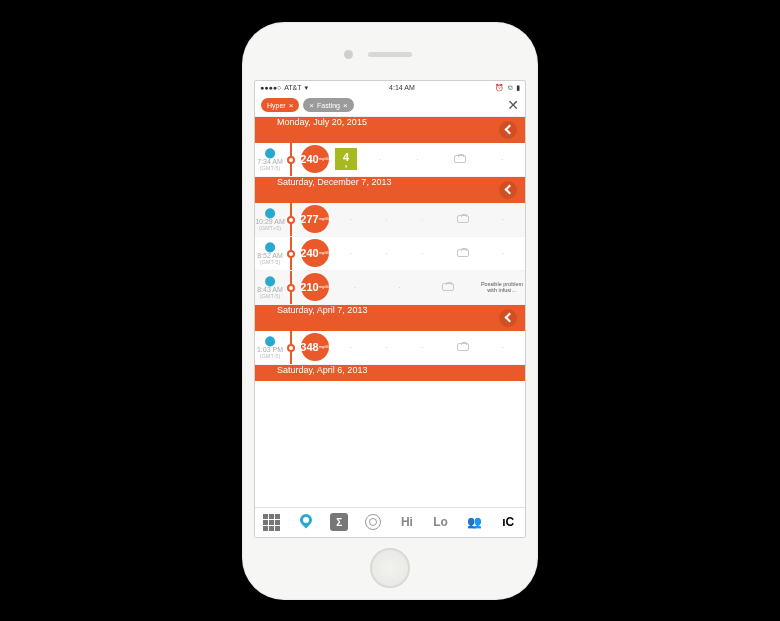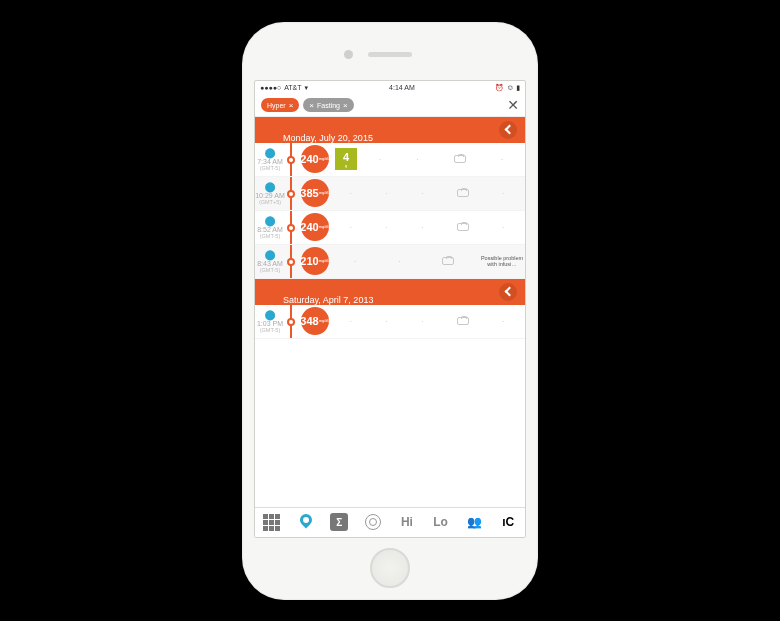--- a/index.html
+++ b/index.html
@@ -11,21 +11,21 @@
   .screen{width:272px;height:458px;background:#fff;border:1px solid #d0d0cc;border-radius:2px;overflow:hidden;display:flex;flex-direction:column}
   .statusbar{height:14px;display:flex;align-items:center;justify-content:space-between;padding:0 5px;font-size:7px;color:#333}
   .statusbar .left,.statusbar .right{display:flex;align-items:center;gap:3px}
   .filters{height:22px;display:flex;align-items:center;padding:0 6px;gap:4px;border-bottom:1px solid #eee}
   .pill{height:14px;border-radius:8px;color:#fff;font-size:7px;display:flex;align-items:center;gap:3px;padding:0 6px}
   .pill.orange{background:#e85a2a}
   .pill.gray{background:#9b9b9b}
   .pill .x{font-size:8px}
   .filters .close{margin-left:auto;font-size:14px;color:#555;font-weight:300}
   .list{flex:1;overflow:hidden}
-  .dayhdr{background:#ea592a;color:#fff;height:26px;display:flex;align-items:flex-end;padding-left:28px;font-size:9px;font-weight:400;position:relative}
+  .dayhdr{background:#ea592a;color:#fff;height:26px;display:flex;align-items:flex-start;padding-left:22px;font-size:9px;font-weight:400;position:relative}
   .dayhdr .chev{position:absolute;right:8px;top:4px;width:18px;height:18px;border-radius:50%;background:#d24f23;display:flex;align-items:center;justify-content:center}
   .dayhdr .chev:before{content:"";width:5px;height:5px;border-left:2px solid #fff;border-bottom:2px solid #fff;transform:rotate(45deg);margin-left:2px}
   .entry{height:34px;display:flex;align-items:center;font-size:7px;color:#aaa;position:relative;border-bottom:1px solid #f3f3f3}
   .entry.stripe{background:#f7f7f7}
   .time{width:30px;text-align:center;line-height:1.1}
   .time .pin{color:#2aa8cf;font-size:10px}
   .time .tz{font-size:5.5px;color:#bbb}
   .track{width:12px;position:relative;height:100%}
   .track:before{content:"";position:absolute;left:5px;top:0;bottom:0;width:2px;background:#ea592a}
   .track .dot{position:absolute;left:2px;top:13px;width:8px;height:8px;border:2px solid #ea592a;border-radius:50%;background:#fff}
@@ -112,31 +112,35 @@
             <span class="u">g</span>
         </div>
         <div class="cells">
           <span>·</span>
             <span>·</span>
           <span class="cam"></span>
           <span>·</span>
         </div>
       </div>
 
+      <div class="dayhdr">
+        <span>Saturday, December 7, 2013</span>
+        <div class="chev"></div>
+      </div>
       <div class="entry stripe">
         <div class="time">
           <div class="pin">⬤</div>
           <div>10:29 AM</div>
           <div class="tz">(GMT+5)</div>
         </div>
         <div class="track">
             <div class="dot"></div>
           </div>
         <div class="val">
-          <span>385</span>
+          <span>277</span>
             <span class="u">mg/dL</span>
         </div>
         <div class="cells">
           <span>·</span>
             <span>·</span>
             <span>·</span>
           <span class="cam"></span>
           <span>·</span>
         </div>
       </div>
@@ -203,20 +207,23 @@
         </div>
         <div class="cells">
           <span>·</span>
             <span>·</span>
             <span>·</span>
           <span class="cam"></span>
           <span>·</span>
         </div>
       </div>
 
+      <div class="dayhdr" style="height:16px">
+        <span>Saturday, April 6, 2013</span>
+      </div>
     </div>
 
     <div class="tabbar">
       <div class="t">
         <div class="grid4">
             <i></i>
             <i></i>
             <i></i>
             <i></i>
             <i></i>

